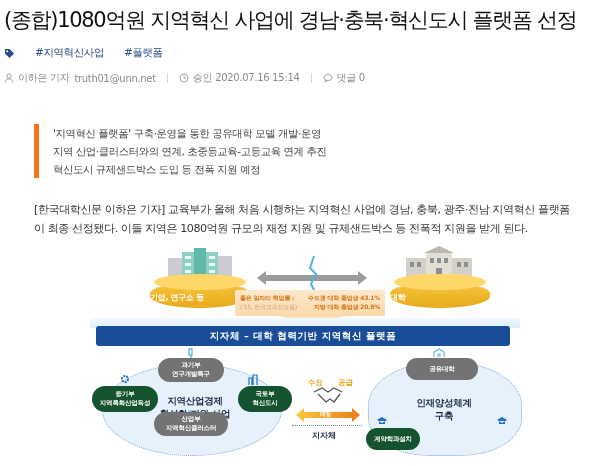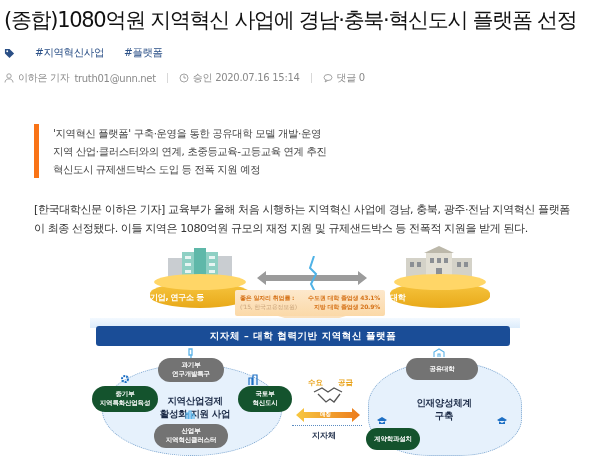--- a/index.html
+++ b/index.html
@@ -188,21 +188,21 @@
   <svg style="position:absolute;left:178px;top:128px;width:10px;height:12px;" viewBox="0 0 10 12">
       <path d="M1 11V4h3v7M5 11V1h4v10" fill="none" stroke="#1d6fc4" stroke-width="1.2"></path>
     </svg>
   <div class="pill dark" style="left:168px;top:140px;width:54px;height:26px;">
     <span>국토부</span>
       <span>혁신도시</span>
   </div>
   <svg style="position:absolute;left:115px;top:164px;width:12px;height:10px;" viewBox="0 0 12 10">
       <path d="M1 9V3h2v6M4 9V1h2v8M7 9V4h2v5" fill="none" stroke="#5cb3e8" stroke-width="1.2"></path>
     </svg>
-  <div class="pill light" style="left:84px;top:178px;width:74px;height:24px;">
+  <div class="pill light" style="left:84px;top:166px;width:74px;height:24px;">
     <span>산업부</span>
       <span>지역혁신클러스터</span>
   </div>
 
   <div class="supply" style="left:238px;top:132px;">수요</div>
   <div class="supply" style="left:268px;top:132px;">공급</div>
   <svg style="position:absolute;left:242px;top:140px;width:32px;height:18px;" viewBox="0 0 32 18">
       <path d="M2 6l8-4 6 4 6-4 8 4M6 8l8 8 4-3 4 3 6-8" fill="none" stroke="#555" stroke-width="1.3"></path>
     </svg>
   <svg class="orange-arrow" style="left:226px;top:162px;width:64px;height:14px;" viewBox="0 0 64 14">

